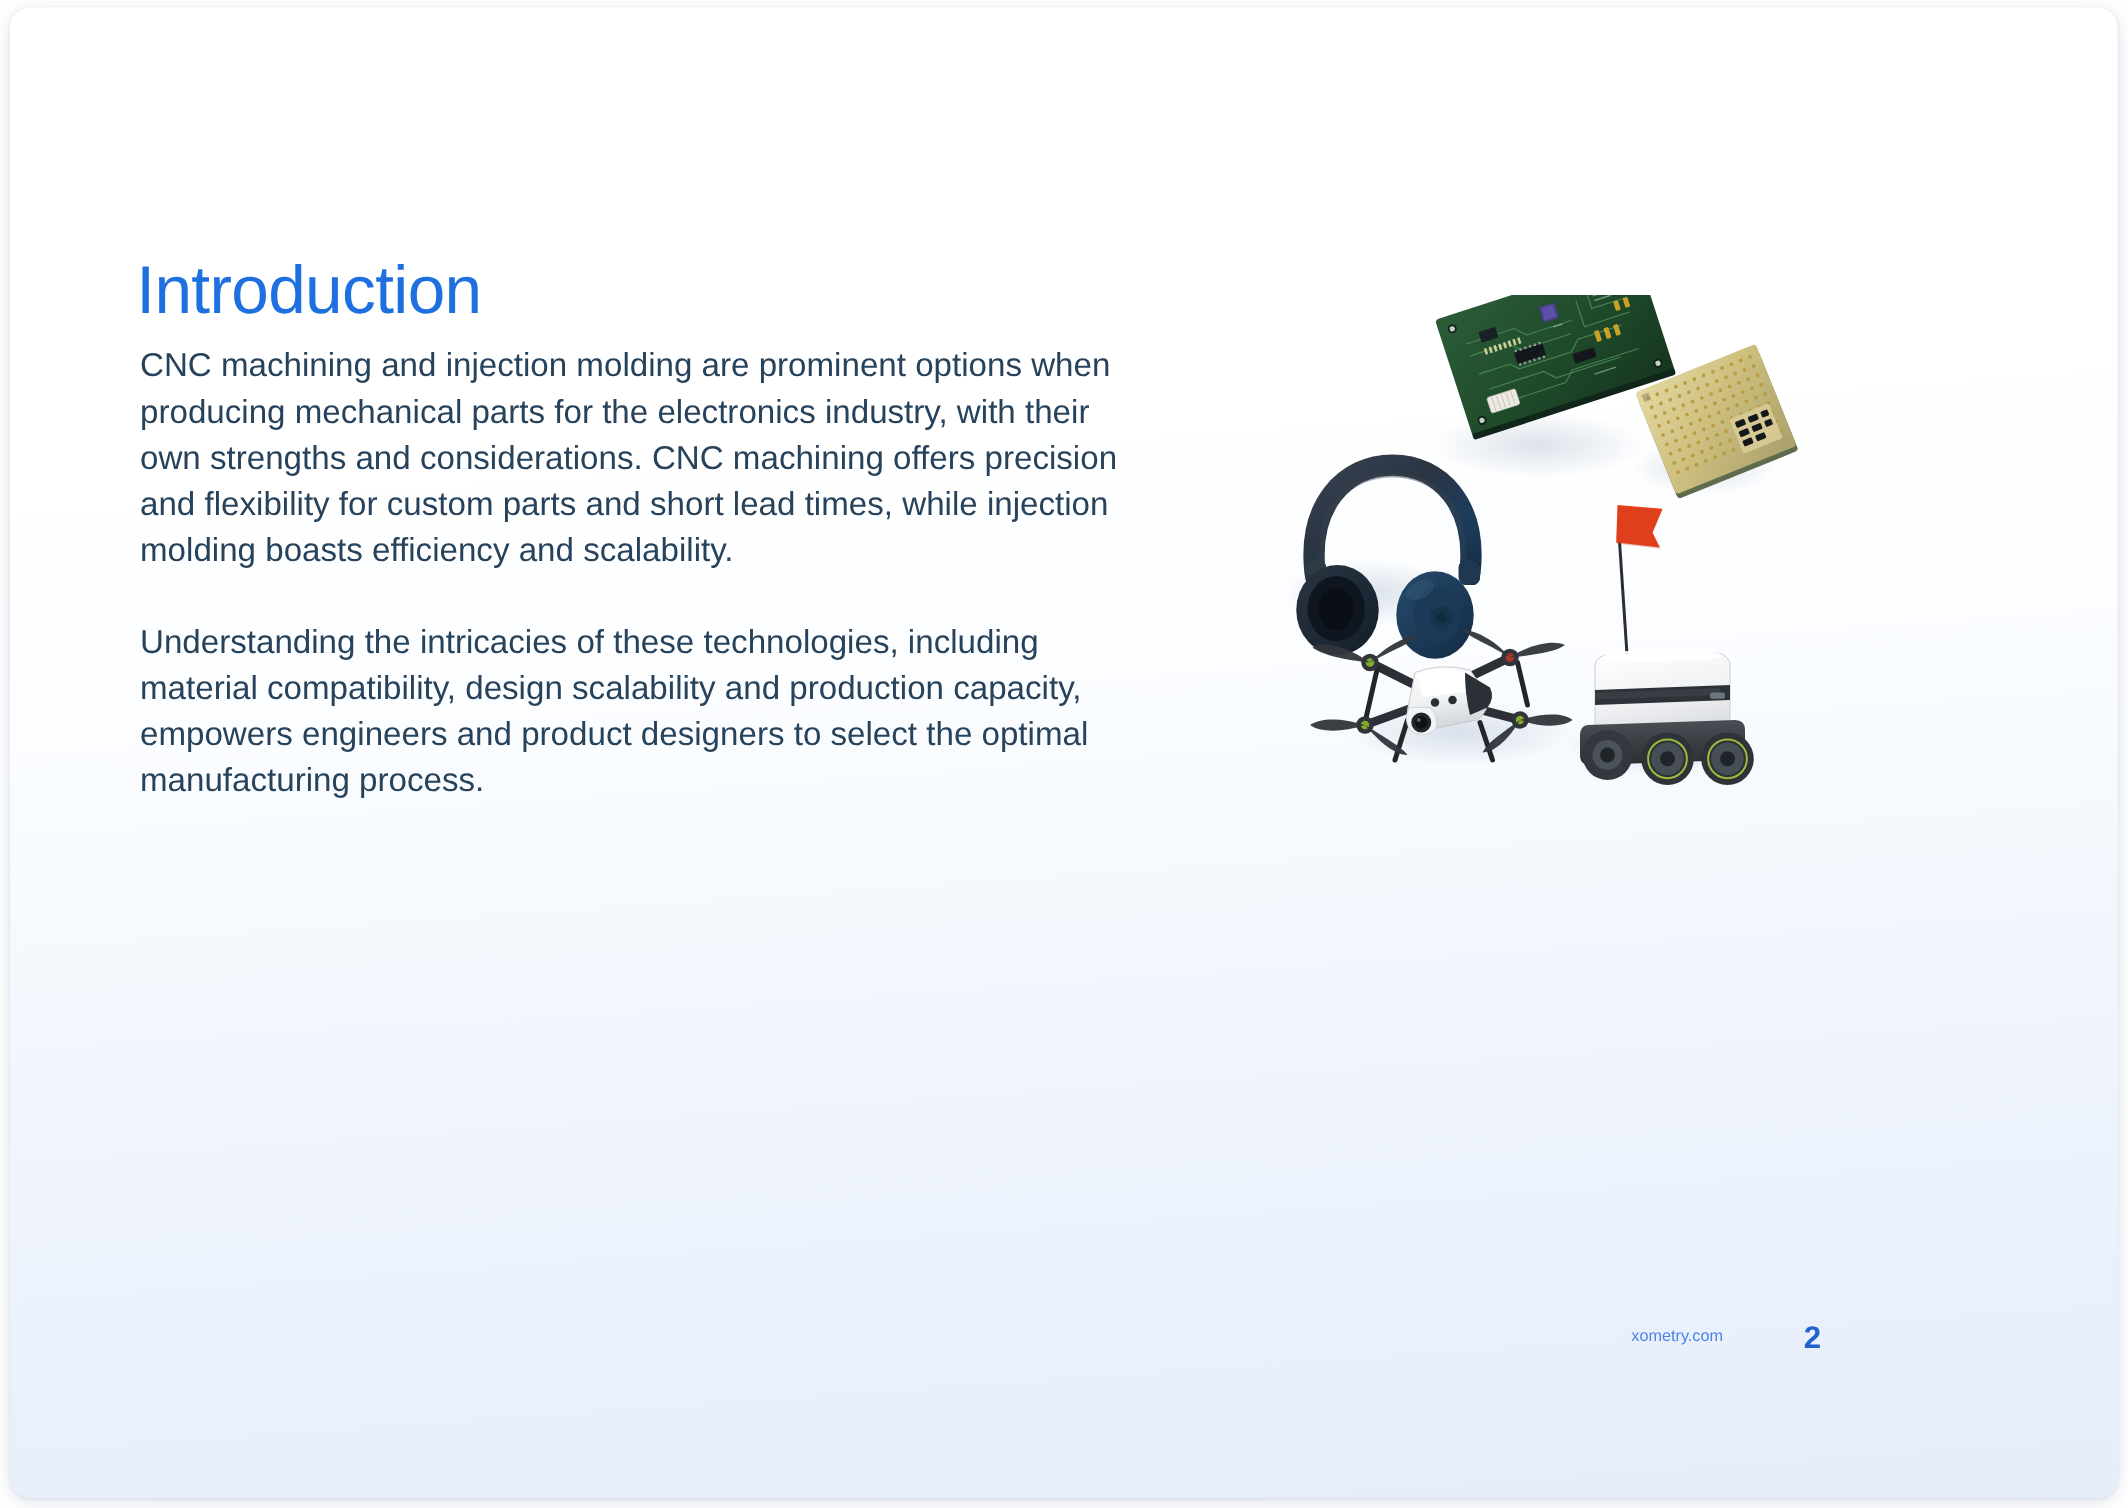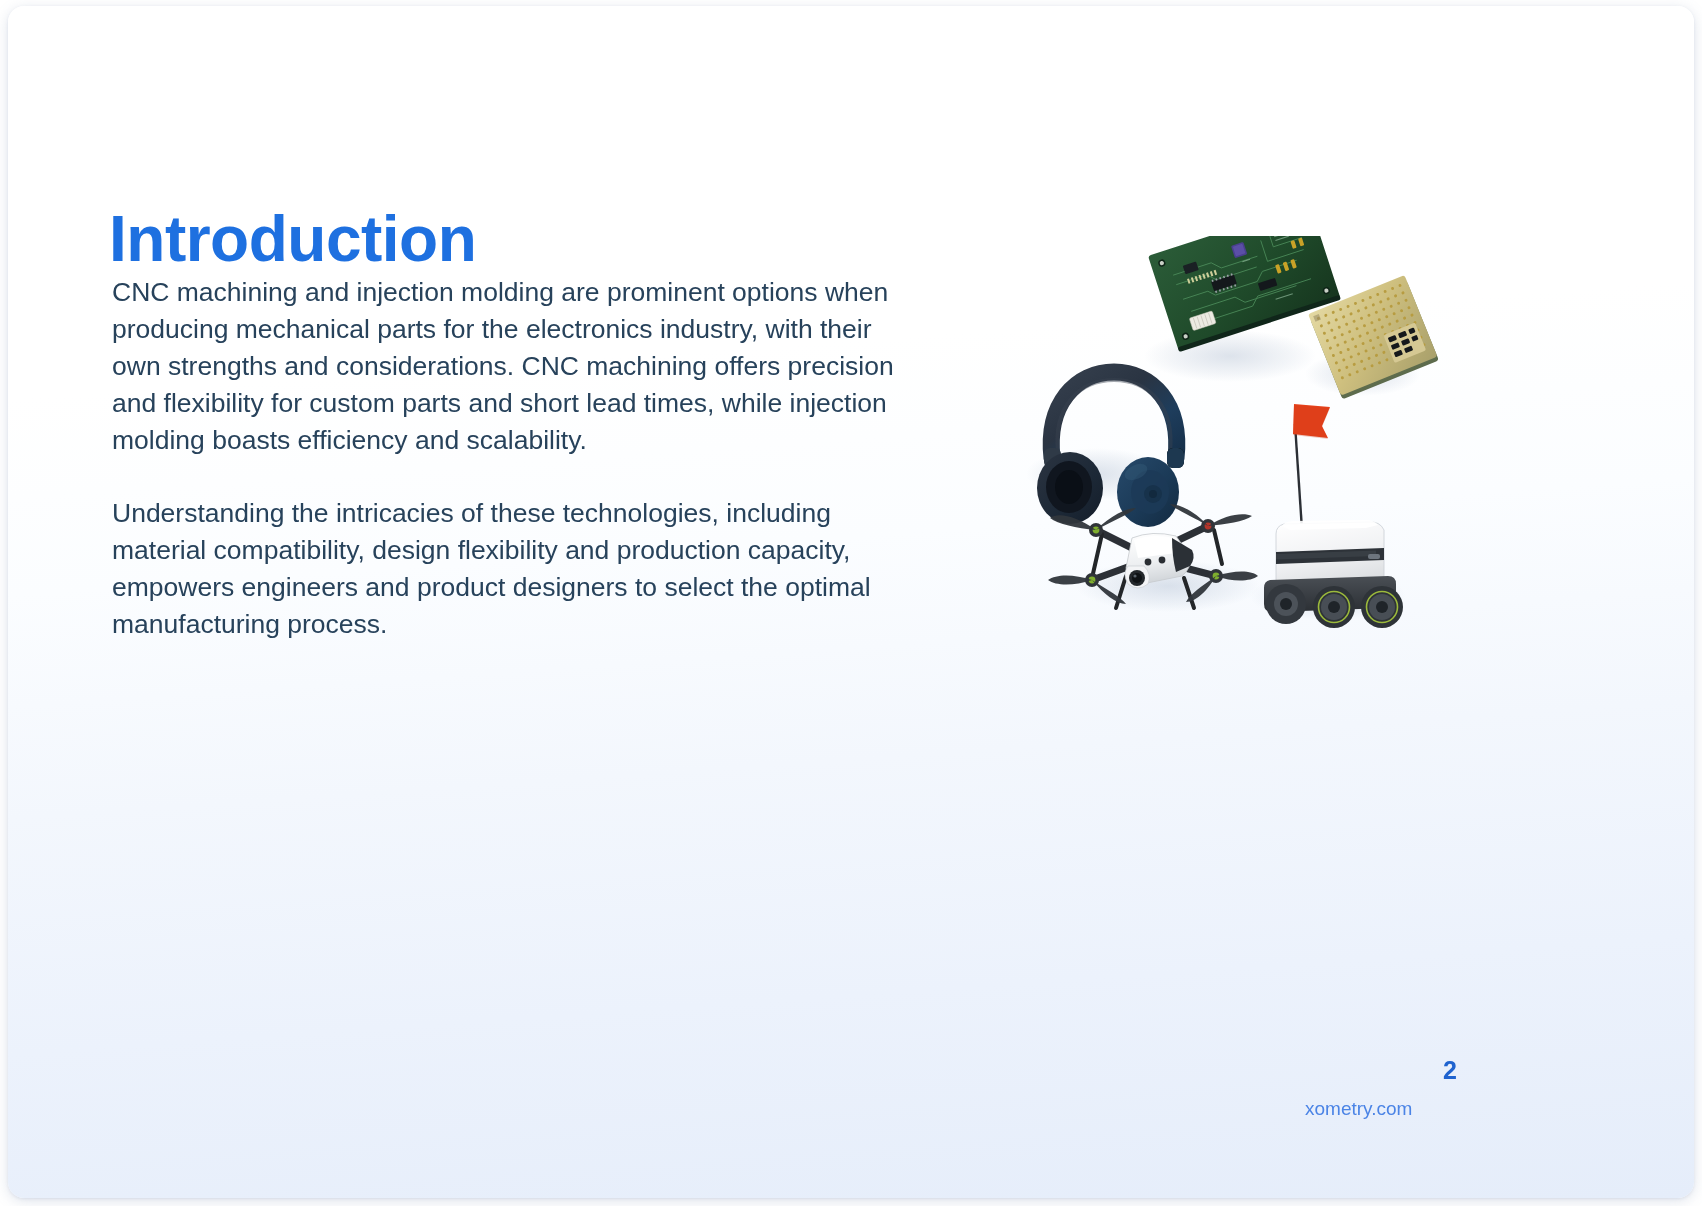--- a/index.html
+++ b/index.html
@@ -43,23 +43,23 @@
     letter-spacing: 0.35px;
     color: #2d4257;
     font-weight: 400;
     white-space: nowrap;
   }
 
   #page-title {
     position: absolute;
     left: 101px;
     top: 147px;
-    font-size: 64px;
+    font-size: 54px;
     line-height: 86px;
-    font-weight: 700;
+    font-weight: 400;
     color: #1e70e0;
     letter-spacing: -0.5px;
   }
 
   #body-copy {
     position: absolute;
     left: 104px;
     top: 268px;
     width: 812px;
   }
@@ -71,22 +71,22 @@
     font-weight: 400;
   }
   #body-copy p.second {
     margin-top: 36px;
   }
 
   
   #footer-site {
     position: absolute;
     left: 1297px;
-    top: 1092px;
-    font-size: 19px;
+    top: 1055px;
+    font-size: 13px;
     color: #4b84e6;
   }
   #footer-page {
     position: absolute;
     left: 1435px;
     top: 1050px;
     font-size: 25px;
     font-weight: 700;
     color: #1f63cf;
   }
@@ -104,21 +104,21 @@
 </head>
 <body>
 
 <div id="slide">
 
 
   <h1 id="page-title">Introduction</h1>
 
   <div id="body-copy">
     <p class="first">CNC machining and injection molding are prominent options when producing mechanical parts for the electronics industry, with their own strengths and considerations. CNC machining offers precision and flexibility for custom parts and short lead times, while injection molding boasts efficiency and scalability.</p>
-    <p class="second">Understanding the intricacies of these technologies, including material compatibility, design flexibility and production capacity, empowers engineers and product designers to select the optimal manufacturing process.</p>
+    <p class="second">Understanding the intricacies of these technologies, including material compatibility, design scalability and production capacity, empowers engineers and product designers to select the optimal manufacturing process.</p>
   </div>
 
   <div id="illustration">
     <svg width="470" height="400" viewBox="0 0 470 400" xmlns="http://www.w3.org/2000/svg">
       <defs>
         <linearGradient id="pcbG" x1="0" y1="0" x2="1" y2="1">
           <stop offset="0%" stop-color="#2b5c38"></stop>
           <stop offset="55%" stop-color="#1f4a2a"></stop>
           <stop offset="100%" stop-color="#16351e"></stop>
         </linearGradient>

